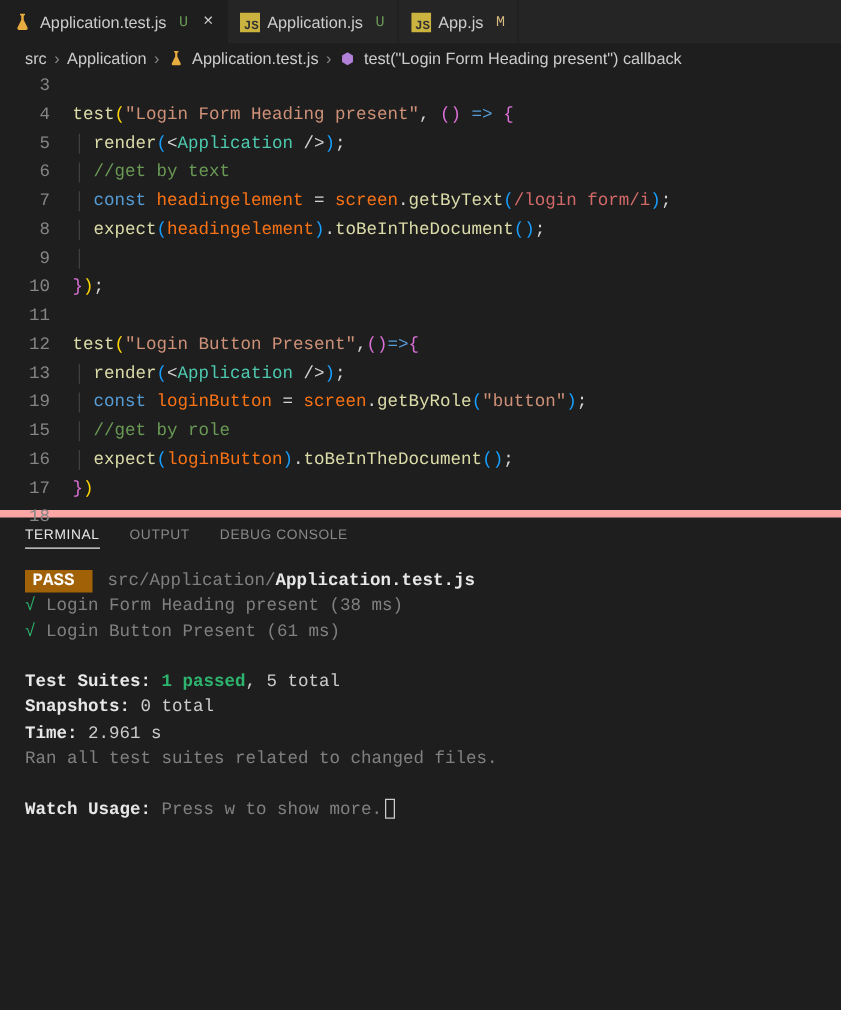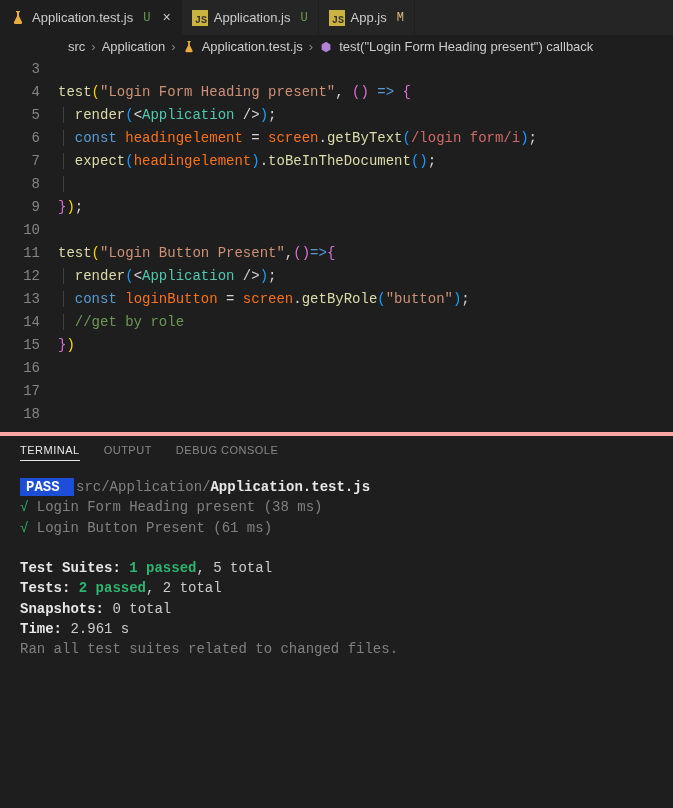--- a/index.html
+++ b/index.html
@@ -34,21 +34,20 @@
     .tab-close { color: #ccc; font-size: 14px; margin-left: 6px; }
     .breadcrumb {
       display: flex;
       align-items: center;
       padding: 4px 20px;
       font-size: 13px;
       font-family: 'Segoe UI', sans-serif;
       color: #ccc;
       gap: 6px;
       background: #1e1e1e;
-      margin-left: 48px;
     }
     .bc-sep { color: #888; }
     .bc-icon { display: inline-flex; }
     .editor {
       display: flex;
       background: #1e1e1e;
       height: 350px;
     }
     .gutter {
       width: 58px;
@@ -72,37 +71,36 @@
     .c-vpurple { color: #da70d6; }
     .c-pblue { color: #179fff; }
     .indent-guide { border-left: 1px solid #404040; padding-left: 11px; margin-left: -12px; }
     .panel-tabs {
       display: flex;
       gap: 24px;
       padding: 8px 20px 6px;
       font-size: 11px;
       font-family: 'Segoe UI', sans-serif;
       color: #888;
-      border-top: 4px solid #fca5a5;
-      margin-top: 24px;
+      border-top: 6px solid #fca5a5;
     }
     .panel-tab { cursor: pointer; padding-bottom: 4px; letter-spacing: 0.5px; }
     .panel-tab.active { color: #e7e7e7; border-bottom: 1px solid #e7e7e7; }
     .terminal {
       padding: 10px 20px;
       font-size: 14px;
       line-height: 1.45;
       color: #cccccc;
     }
     .pass-badge {
-      background: #1d4ed8;
+      background: #a16207;
       color: #fff;
       font-weight: bold;
       padding: 1px 6px;
-      margin-right: 2px;
+      margin-right: 12px;
     }
     .t-dim { color: #808080; }
     .t-bold { color: #e7e7e7; font-weight: bold; }
     .t-green { color: #2db46e; font-weight: bold; }
     .t-check { color: #2db46e; }
     .cursor-box { display: inline-block; width: 8px; height: 16px; border: 1px solid #ccc; vertical-align: middle; margin-left: 2px; }
   </style>
 </head>
 <body>
 
@@ -165,54 +163,56 @@
       <div>4</div>
       <div>5</div>
       <div>6</div>
       <div>7</div>
       <div>8</div>
       <div>9</div>
       <div>10</div>
       <div>11</div>
       <div>12</div>
       <div>13</div>
-      <div>14</div>
+      <div>19</div>
       <div>15</div>
       <div>16</div>
       <div>17</div>
       <div>18</div>
   </div>
   <div class="code-lines">
     <div></div>
     <div><span class="c-yellow">test</span><span class="c-pyellow">(</span><span class="c-orange">"Login Form Heading present"</span><span>, </span><span class="c-vpurple">(</span><span class="c-vpurple">)</span><span class="c-blue"> =&gt; </span><span class="c-vpurple">{</span></div>
     <div>  <span class="indent-guide"><span class="c-yellow">render</span><span class="c-pblue">(</span><span class="c-white">&lt;</span><span class="c-teal">Application</span><span class="c-white"> /&gt;</span><span class="c-pblue">)</span><span>;</span></span></div>
+    <div>  <span class="indent-guide"><span class="c-green">//get by text</span></span></div>
     <div>  <span class="indent-guide"><span class="c-blue">const</span><span class="c-lblue"> headingelement </span><span>= </span><span class="c-lblue">screen</span><span>.</span><span class="c-yellow">getByText</span><span class="c-pblue">(</span><span class="c-regex">/login form/i</span><span class="c-pblue">)</span><span>;</span></span></div>
     <div>  <span class="indent-guide"><span class="c-yellow">expect</span><span class="c-pblue">(</span><span class="c-lblue">headingelement</span><span class="c-pblue">)</span><span>.</span><span class="c-yellow">toBeInTheDocument</span><span class="c-pblue">(</span><span class="c-pblue">)</span><span>;</span></span></div>
     <div>  <span class="indent-guide"></span></div>
     <div><span class="c-vpurple">}</span><span class="c-pyellow">)</span><span>;</span></div>
     <div></div>
     <div><span class="c-yellow">test</span><span class="c-pyellow">(</span><span class="c-orange">"Login Button Present"</span><span>,</span><span class="c-vpurple">(</span><span class="c-vpurple">)</span><span class="c-blue">=&gt;</span><span class="c-vpurple">{</span></div>
     <div>  <span class="indent-guide"><span class="c-yellow">render</span><span class="c-pblue">(</span><span class="c-white">&lt;</span><span class="c-teal">Application</span><span class="c-white"> /&gt;</span><span class="c-pblue">)</span><span>;</span></span></div>
     <div>  <span class="indent-guide"><span class="c-blue">const</span><span class="c-lblue"> loginButton </span><span>= </span><span class="c-lblue">screen</span><span>.</span><span class="c-yellow">getByRole</span><span class="c-pblue">(</span><span class="c-orange">"button"</span><span class="c-pblue">)</span><span>;</span></span></div>
     <div>  <span class="indent-guide"><span class="c-green">//get by role</span></span></div>
+    <div>  <span class="indent-guide"><span class="c-yellow">expect</span><span class="c-pblue">(</span><span class="c-lblue">loginButton</span><span class="c-pblue">)</span><span>.</span><span class="c-yellow">toBeInTheDocument</span><span class="c-pblue">(</span><span class="c-pblue">)</span><span>;</span></span></div>
     <div><span class="c-vpurple">}</span><span class="c-pyellow">)</span></div>
     <div></div>
   </div>
 </div>
 
 <div class="panel-tabs">
   <div class="panel-tab active">TERMINAL</div>
   <div class="panel-tab">OUTPUT</div>
   <div class="panel-tab">DEBUG CONSOLE</div>
 </div>
 
 <div class="terminal">
   <div><span class="pass-badge"> PASS </span><span class="t-dim"> src/Application/</span><span class="t-bold">Application.test.js</span></div>
   <div>  <span class="t-check">√</span><span class="t-dim"> Login Form Heading present (38 ms)</span></div>
   <div>  <span class="t-check">√</span><span class="t-dim"> Login Button Present (61 ms)</span></div>
   <br>
   <div><span class="t-bold">Test Suites: </span><span class="t-green">1 passed</span><span>, 5 total</span></div>
-  <div><span class="t-bold">Tests:       </span><span class="t-green">2 passed</span><span>, 2 total</span></div>
   <div><span class="t-bold">Snapshots:   </span><span>0 total</span></div>
   <div><span class="t-bold">Time:        </span><span>2.961 s</span></div>
   <div class="t-dim">Ran all test suites related to changed files.</div>
   <br>
+  <div><span class="t-bold">Watch Usage:</span><span class="t-dim"> Press w to show more.</span><span class="cursor-box"></span></div>
 </div>
 
 </body></html>

